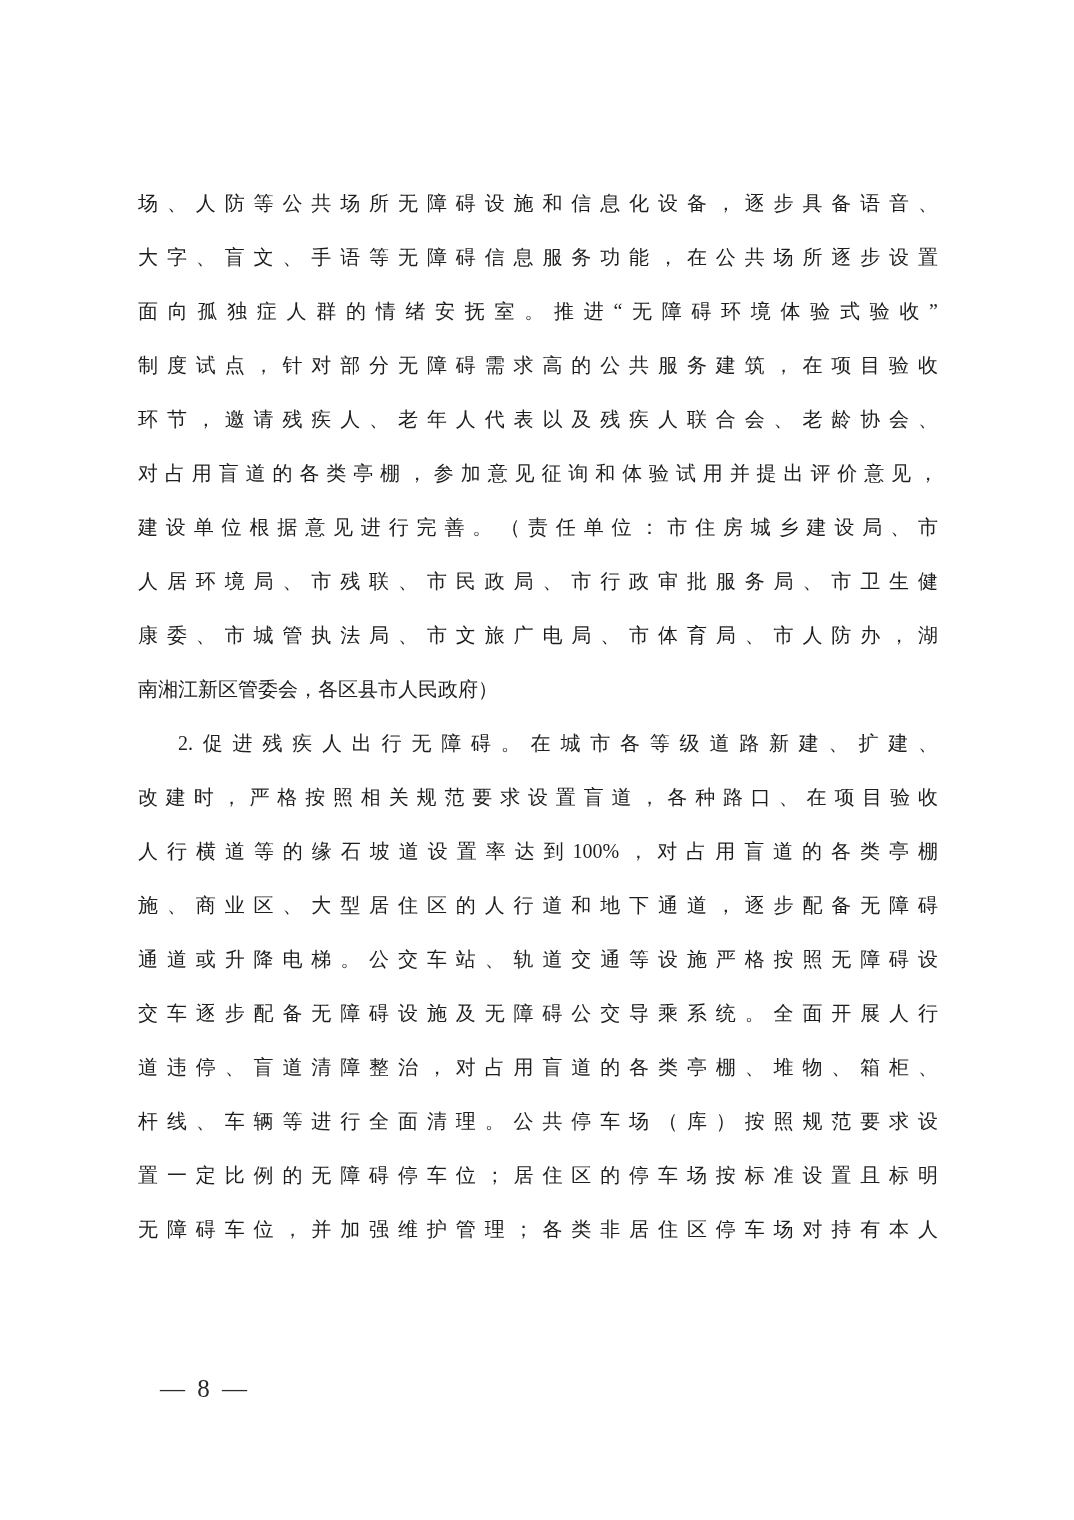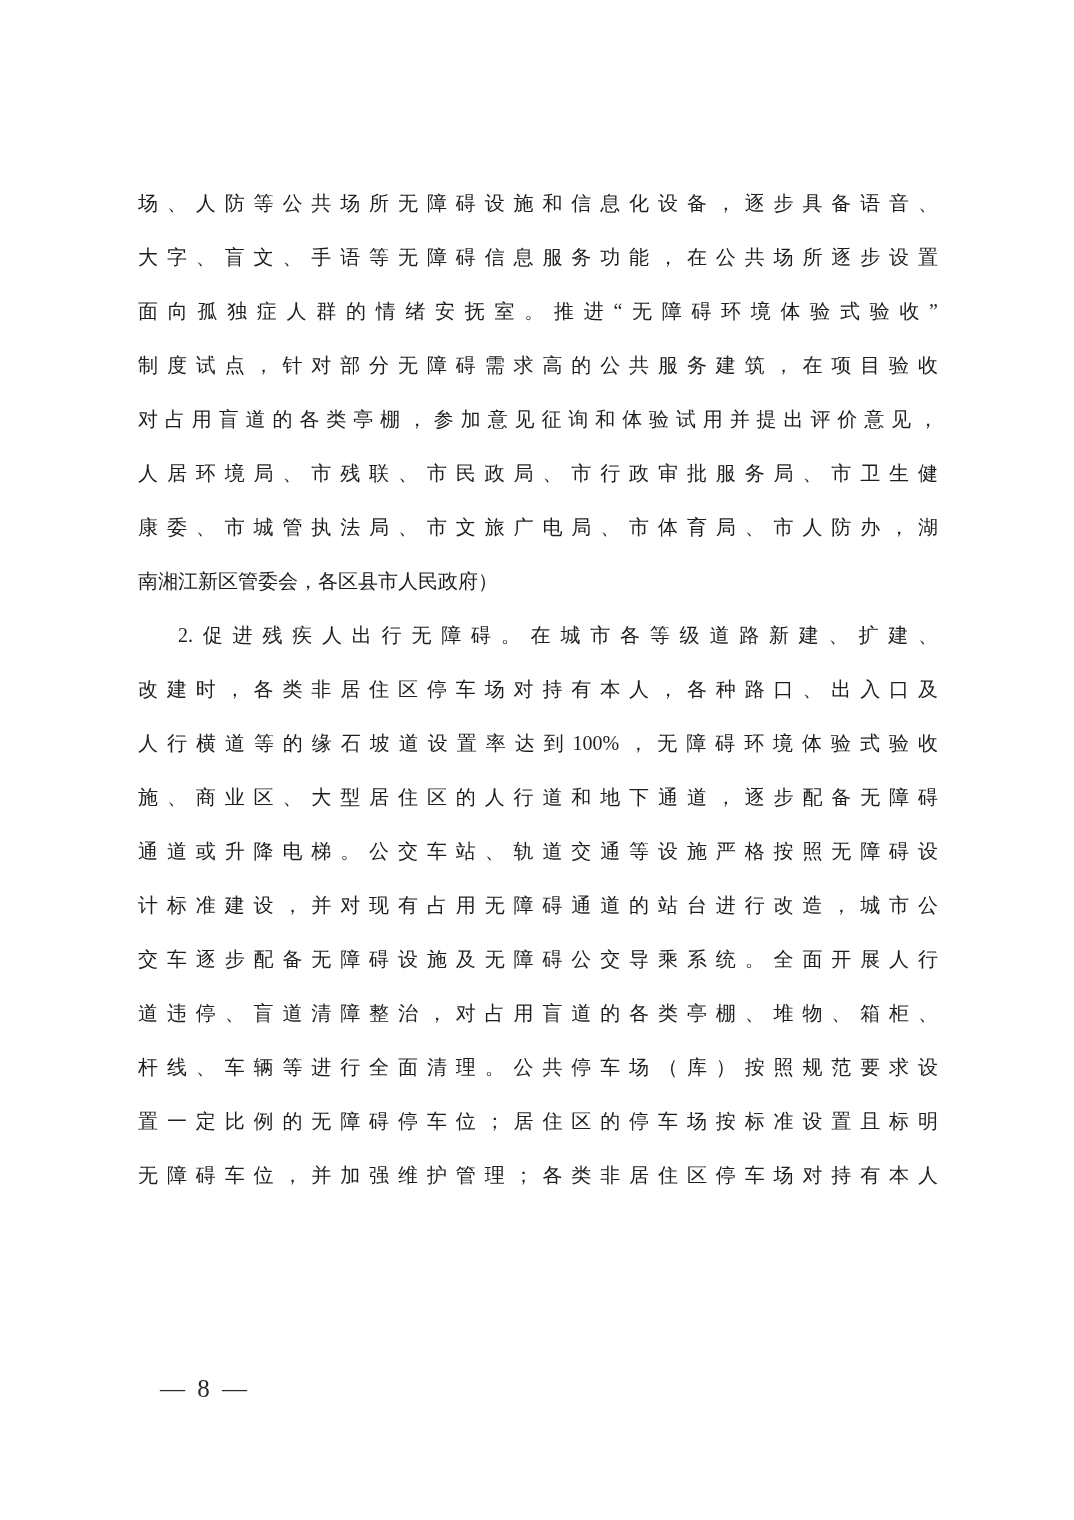--- a/index.html
+++ b/index.html
@@ -48,30 +48,31 @@
 </style>
 </head>
 <body>
 
 <div class="page">
   <div class="body-text" id="doc-body">
       <div class="line">场、人防等公共场所无障碍设施和信息化设备，逐步具备语音、</div>
       <div class="line">大字、盲文、手语等无障碍信息服务功能，在公共场所逐步设置</div>
       <div class="line">面向孤独症人群的情绪安抚室。推进“无障碍环境体验式验收”</div>
       <div class="line">制度试点，针对部分无障碍需求高的公共服务建筑，在项目验收</div>
+      <div class="line">环节，邀请残疾人、老年人代表以及残疾人联合会、老龄协会、</div>
       <div class="line">对占用盲道的各类亭棚，参加意见征询和体验试用并提出评价意见，</div>
+      <div class="line">建设单位根据意见进行完善。（责任单位：市住房城乡建设局、市</div>
       <div class="line">人居环境局、市残联、市民政局、市行政审批服务局、市卫生健</div>
       <div class="line">康委、市城管执法局、市文旅广电局、市体育局、市人防办，湖</div>
       <div class="line no-just">南湘江新区管委会，各区县市人民政府）</div>
       <div class="line" style="text-indent: 2em;">2.促进残疾人出行无障碍。在城市各等级道路新建、扩建、</div>
-      <div class="line">改建时，各类非居住区停车场对持有本人，各种路口、出入口及</div>
-      <div class="line">人行横道等的缘石坡道设置率达到100%，无障碍环境体验式验收</div>
+      <div class="line">改建时，严格按照相关规范要求设置盲道，各种路口、在项目验收</div>
+      <div class="line">人行横道等的缘石坡道设置率达到100%，对占用盲道的各类亭棚</div>
       <div class="line">施、商业区、大型居住区的人行道和地下通道，逐步配备无障碍</div>
       <div class="line">通道或升降电梯。公交车站、轨道交通等设施严格按照无障碍设</div>
-      <div class="line">计标准建设，并对现有占用无障碍通道的站台进行改造，城市公</div>
       <div class="line">交车逐步配备无障碍设施及无障碍公交导乘系统。全面开展人行</div>
       <div class="line">道违停、盲道清障整治，对占用盲道的各类亭棚、堆物、箱柜、</div>
       <div class="line">杆线、车辆等进行全面清理。公共停车场（库）按照规范要求设</div>
       <div class="line">置一定比例的无障碍停车位；居住区的停车场按标准设置且标明</div>
       <div class="line">无障碍车位，并加强维护管理；各类非居住区停车场对持有本人</div>
     </div>
   <div class="page-number">— 8 —</div>
 </div>
 
 </body></html>

